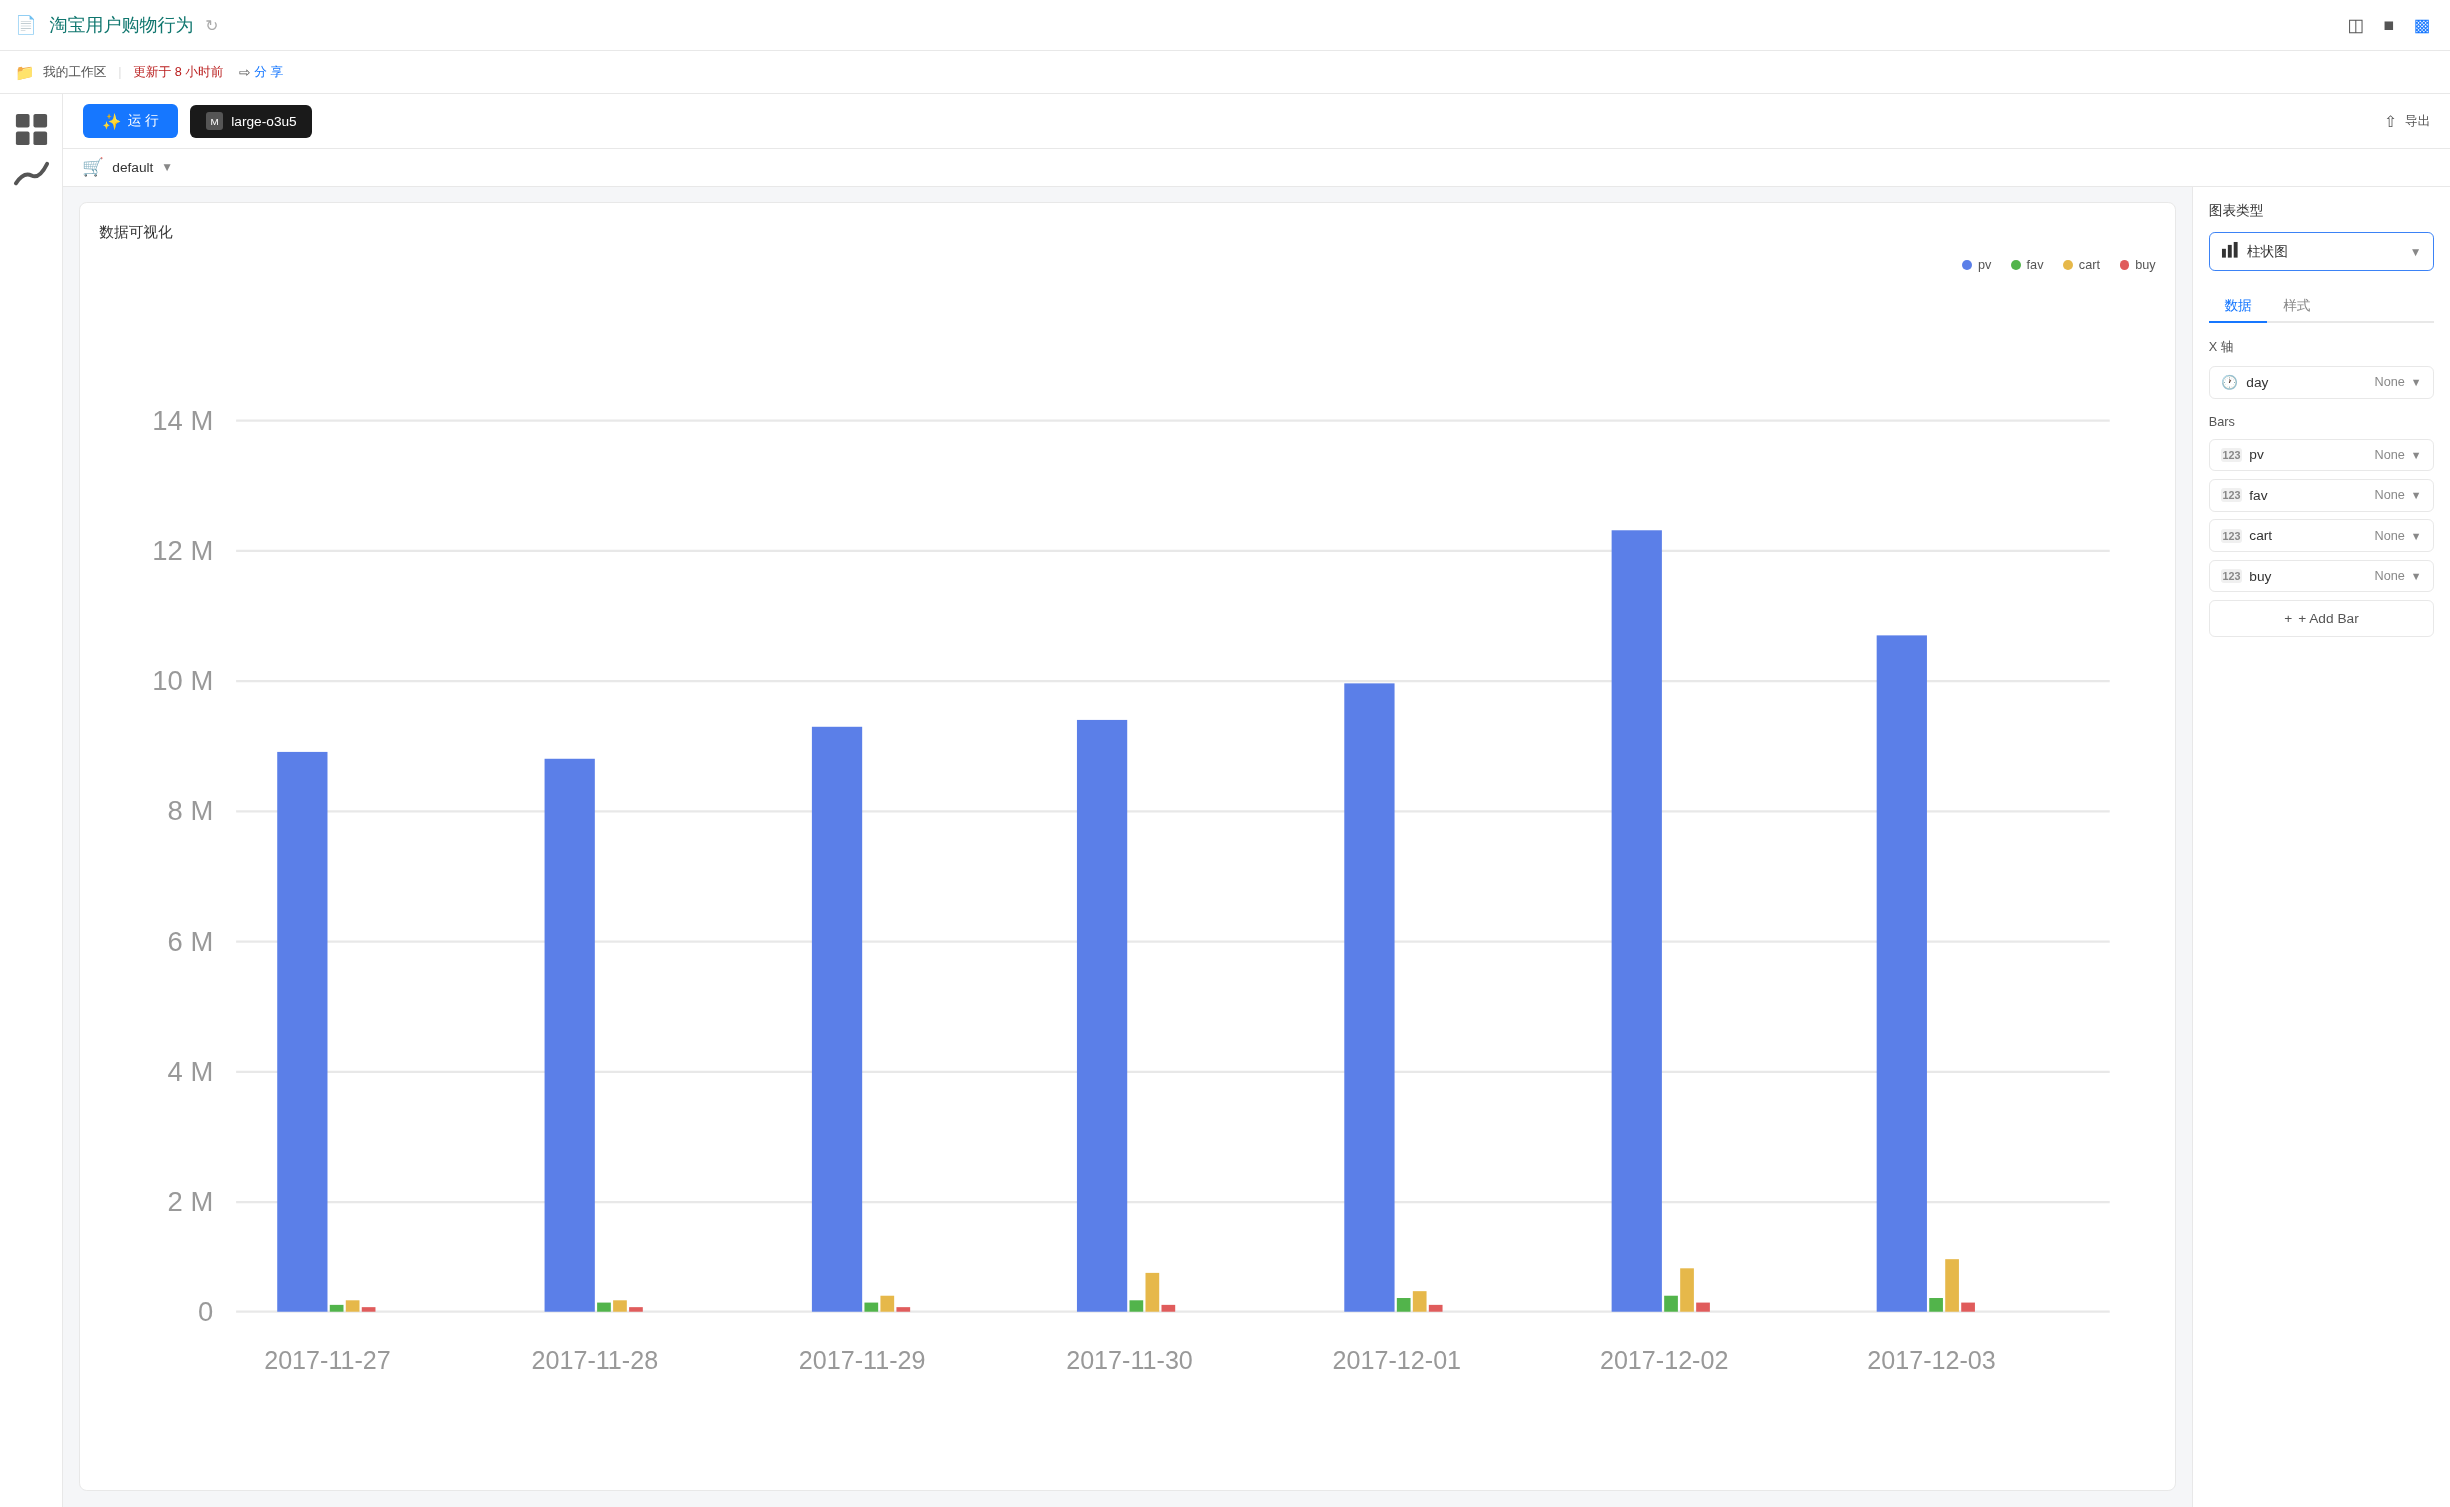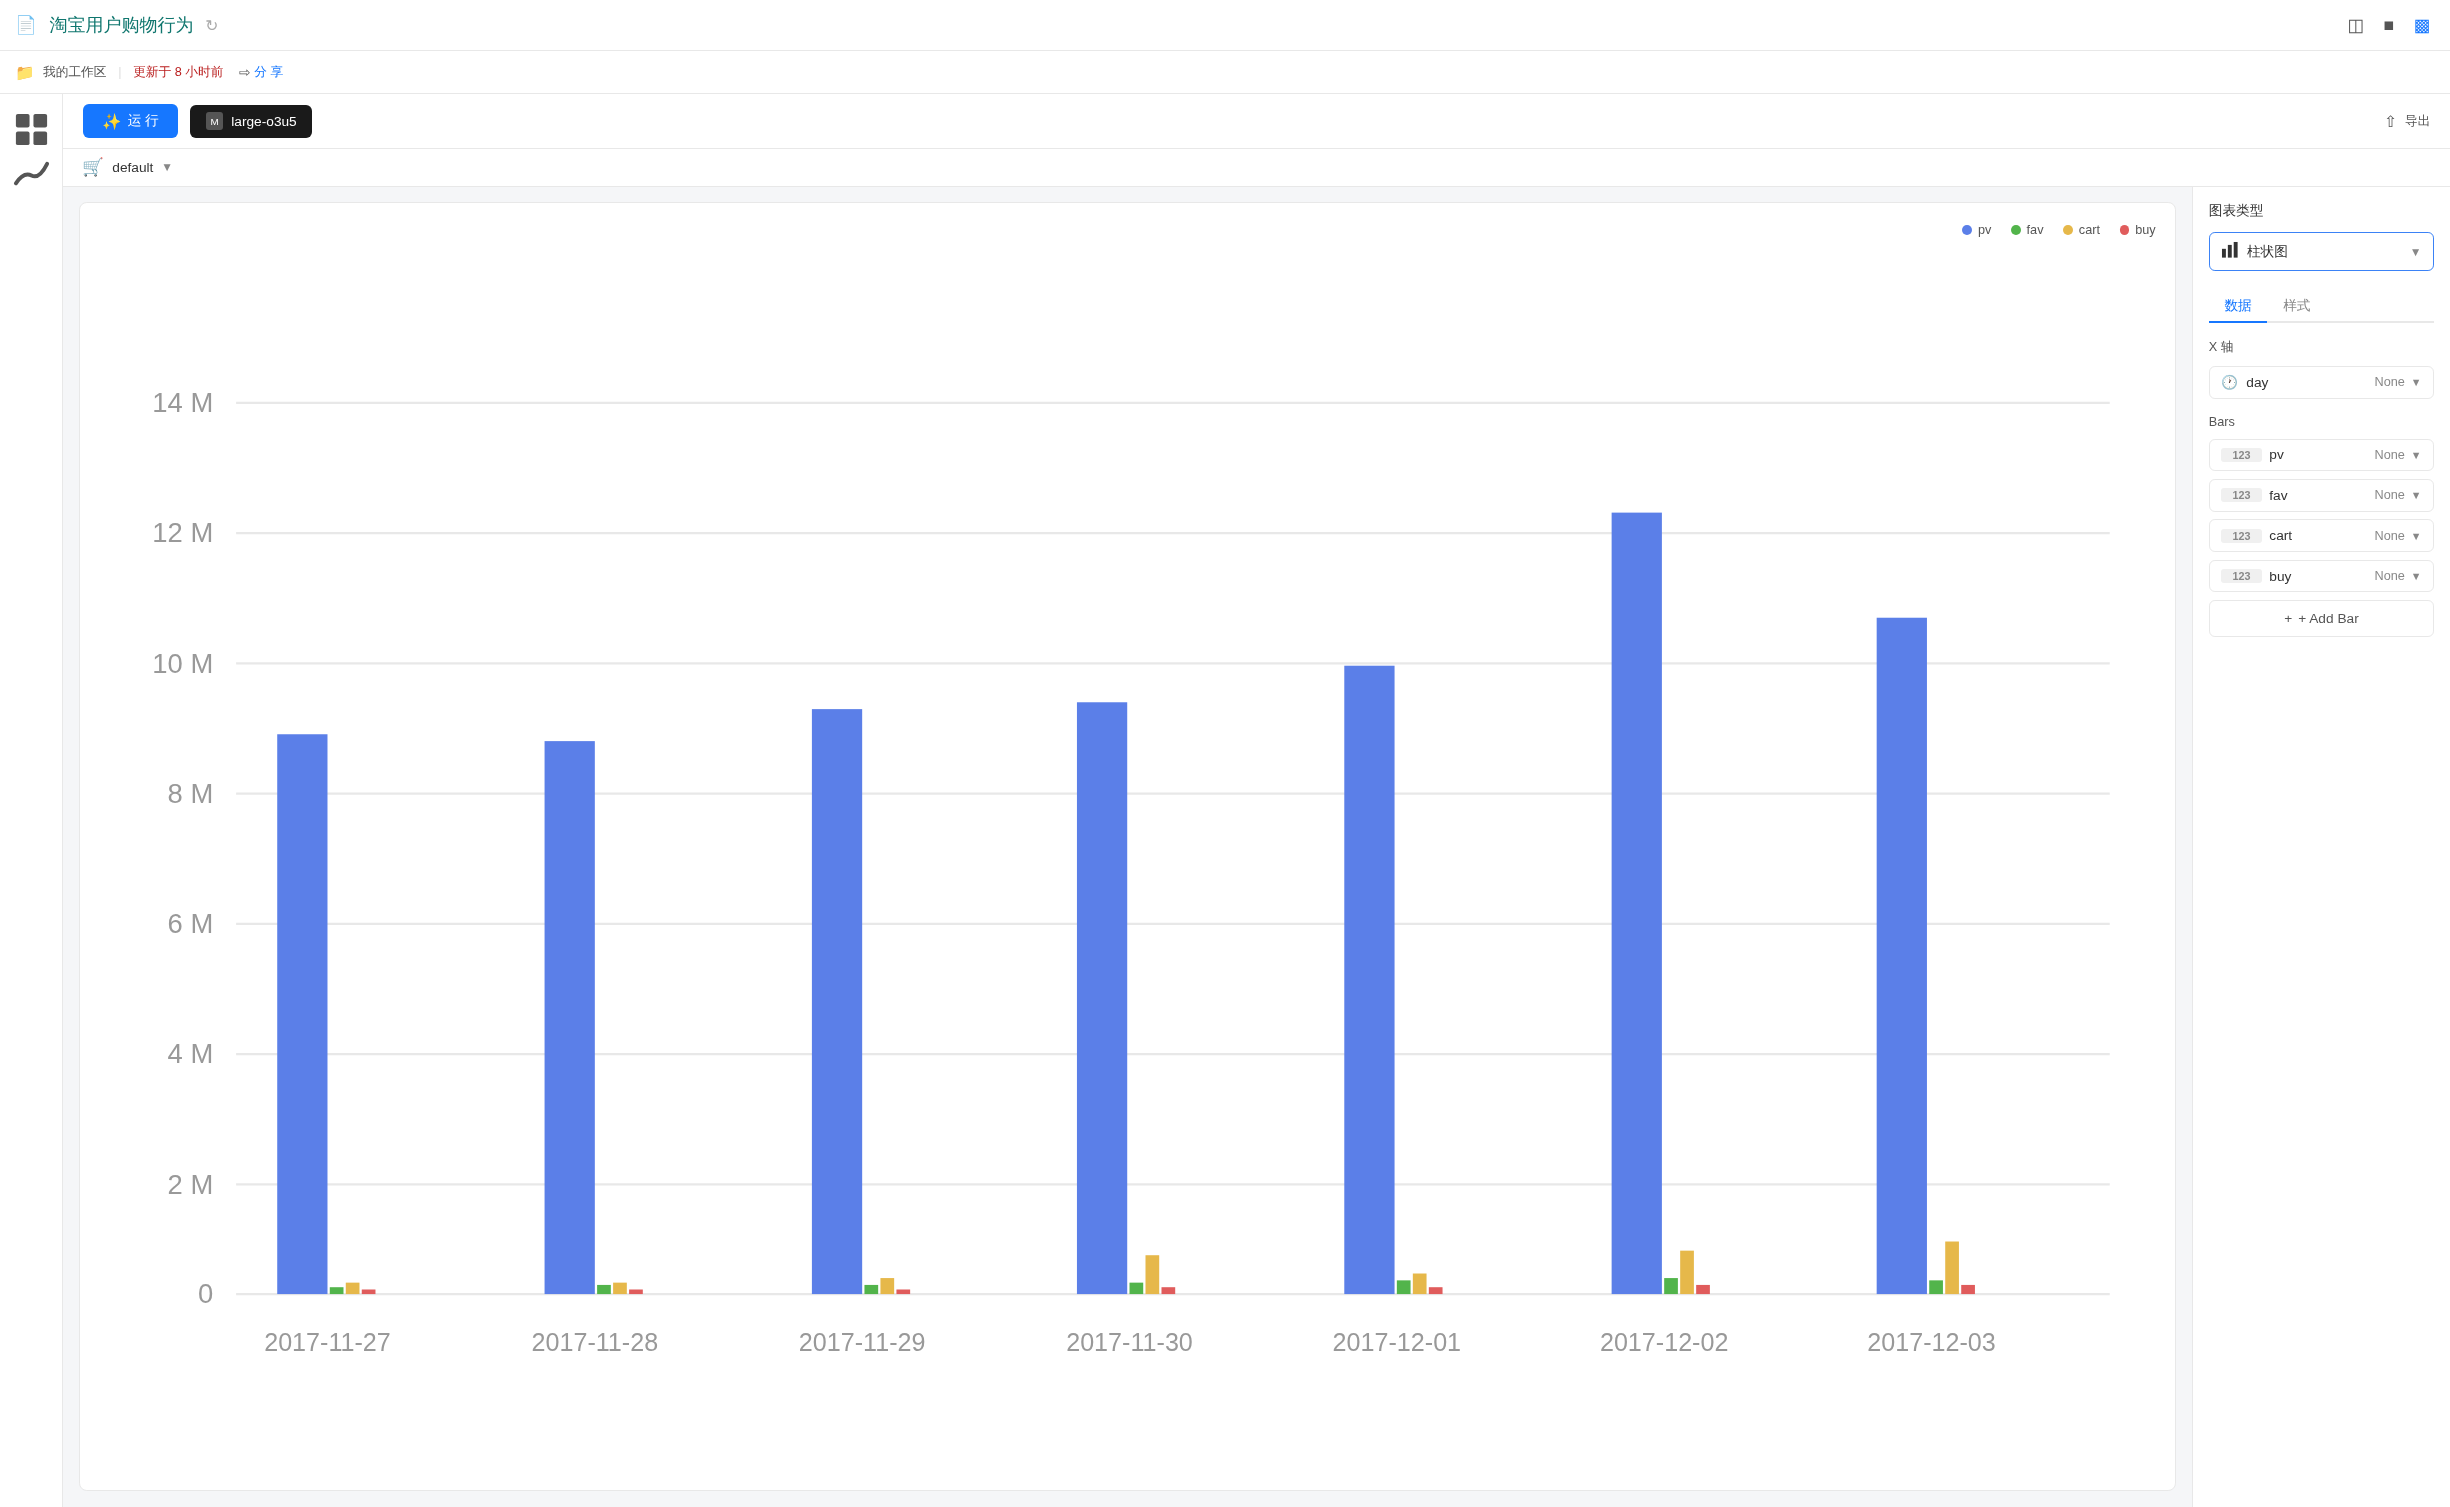--- a/index.html
+++ b/index.html
@@ -118,21 +118,21 @@
     .bars-section { margin-top: 11.8px; }
     .bars-label { font-size: 12.7px; color: #555; margin-bottom: 9.8px; }
     .bar-row {
       display: flex; align-items: center; justify-content: space-between;
       border: 1px solid #e8e8e8; border-radius: 5.9px; padding: 7.8px 11.8px;
       margin-bottom: 7.8px; cursor: pointer;
     }
     .bar-row-left { display: flex; align-items: center; gap: 7.8px; font-size: 13.7px; font-weight: 500; }
     .bar-row-right { display: flex; align-items: center; gap: 5.9px; font-size: 12.7px; color: #888; }
     .num-icon {
-      font-size: 10.8px; color: #888; background: #f0f0f0; padding: 1px 11px; border-radius: 2.9px; font-weight: 600;
+      font-size: 10.8px; color: #888; background: #f0f0f0; padding: 1px 1px; border-radius: 2.9px; font-weight: 600;
     }
 
     .add-bar-btn {
       width: 100%; padding: 9.8px; border: 1px solid #e8e8e8; border-radius: 5.9px;
       background: #fff; cursor: pointer; font-size: 13.7px; color: #555; margin-top: 7.8px;
       display: flex; align-items: center; justify-content: center; gap: 5.9px;
     }
     svg { width: 100%; height: 100%; }
 
     
@@ -208,20 +208,21 @@
 
     <div class="schema-bar">
       <span style="color:#888;font-size:17.6px;">🛒</span>
       <span class="schema-name">default</span>
       <span class="schema-caret">▼</span>
     </div>
 
     <div class="chart-panel-layout">
 
       <div class="chart-area">
+        <div class="chart-title">数据可视化</div>
         <div class="chart-legend">
           <div class="legend-item">
             <span class="legend-dot" style="background:#5B7FE8;"></span>
             <span>pv</span>
           </div>
           <div class="legend-item">
             <span class="legend-dot" style="background:#52b44b;"></span>
             <span>fav</span>
           </div>
           <div class="legend-item">

